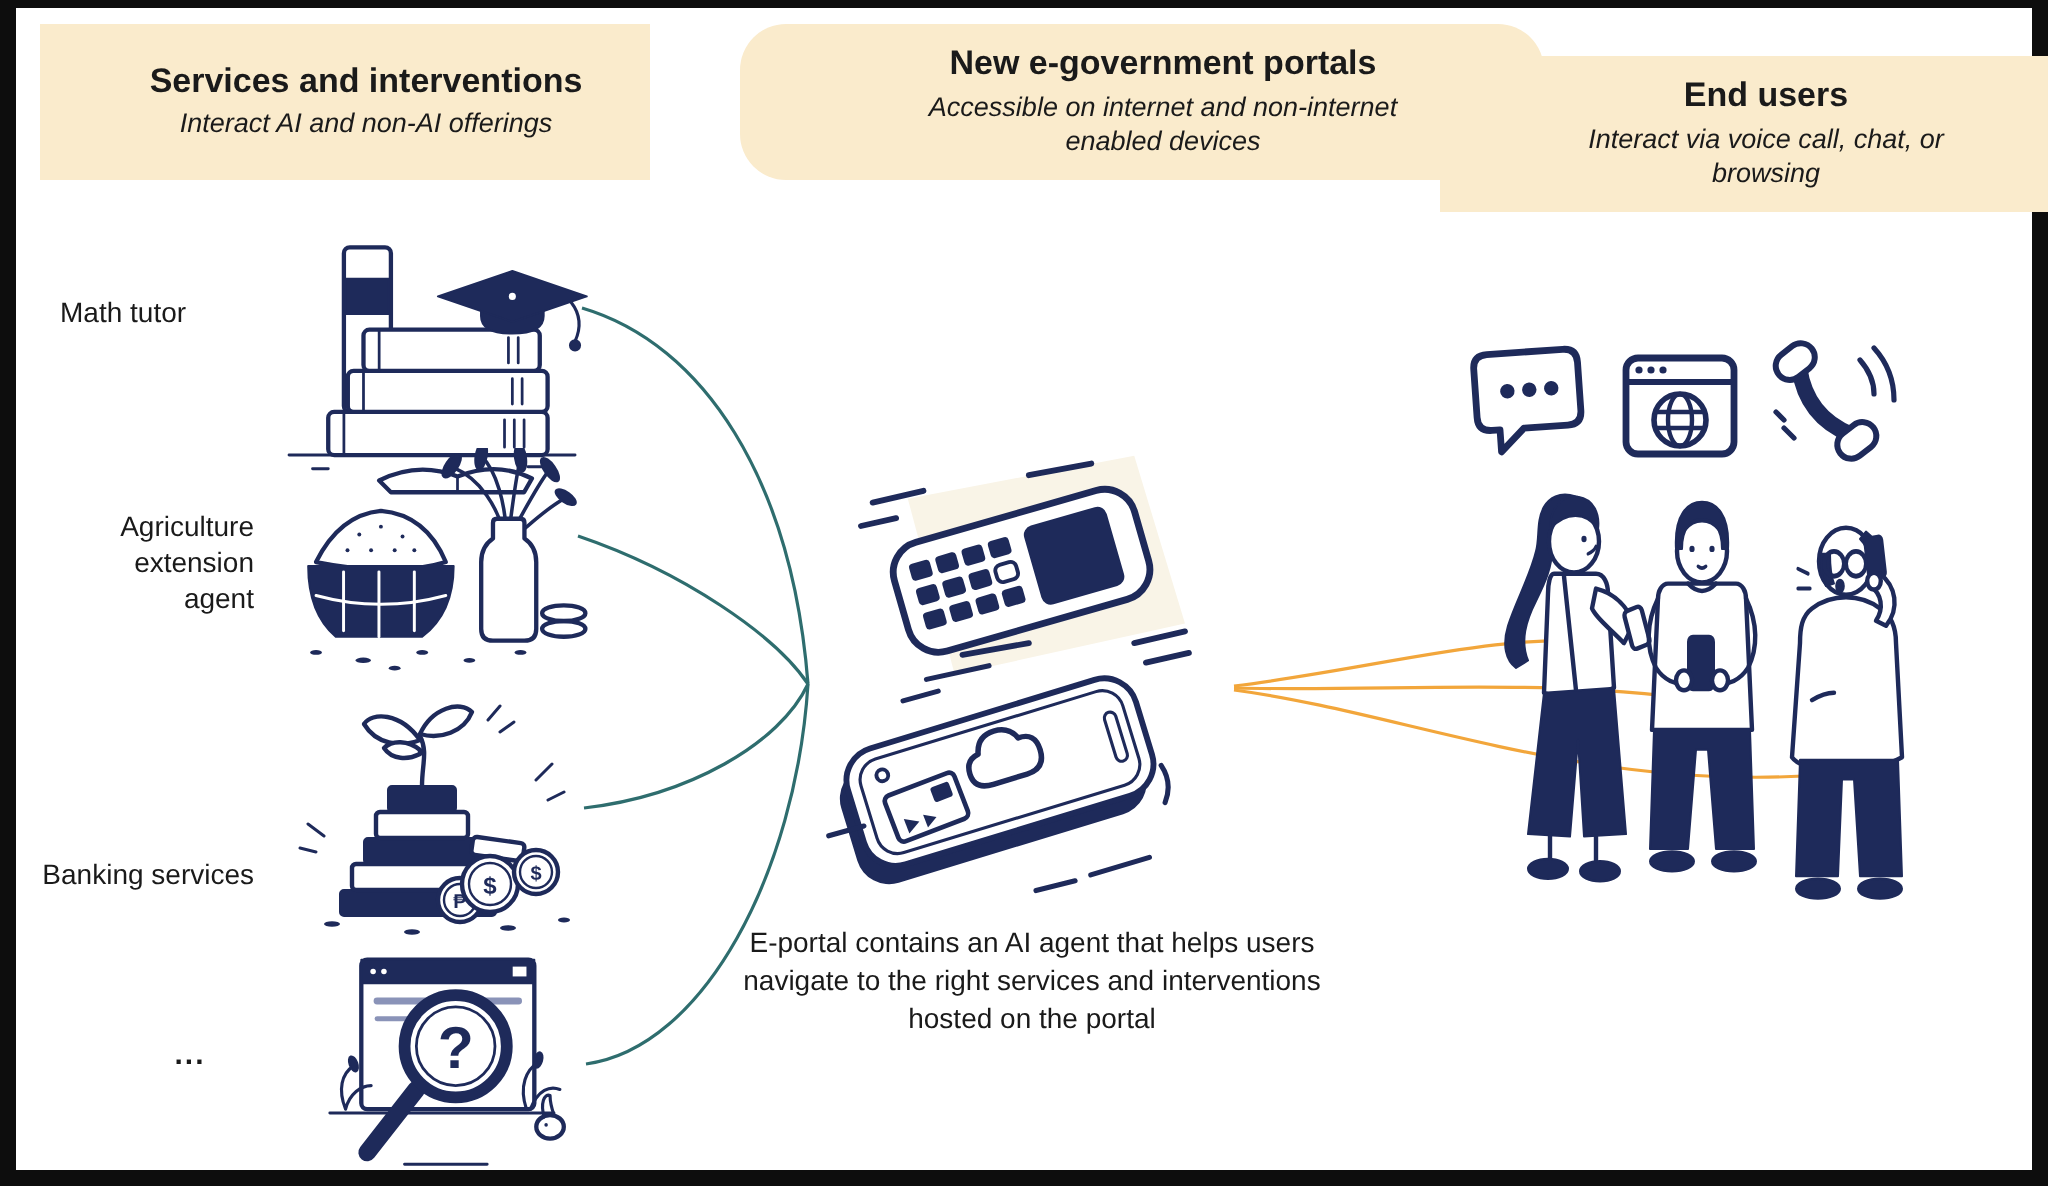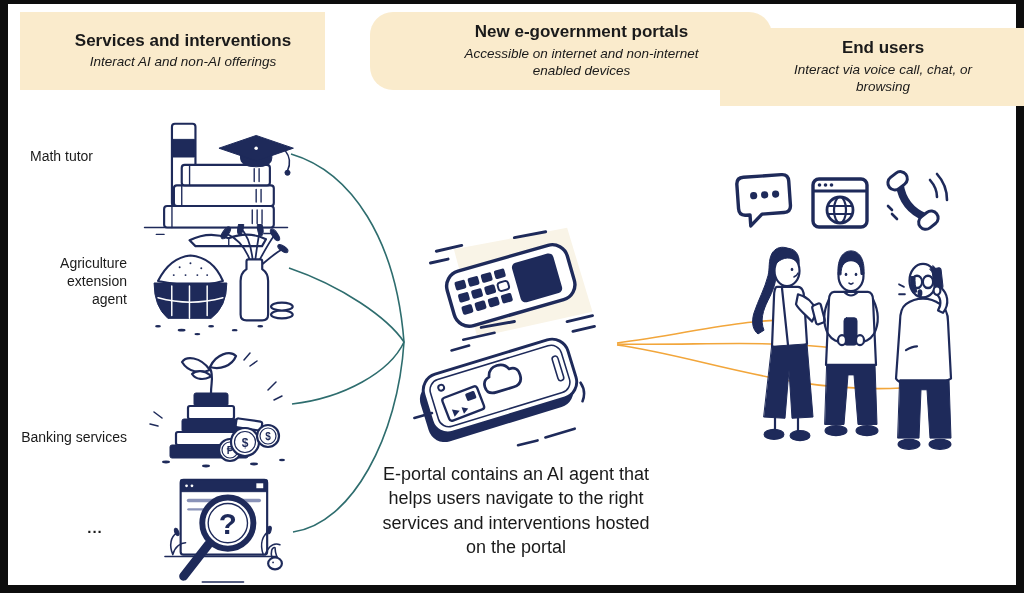--- a/index.html
+++ b/index.html
@@ -6,21 +6,21 @@
   .stage{position:relative;width:1024px;height:593px;background:#0d0d0d;overflow:hidden;
          font-family:"Liberation Sans", sans-serif;color:#1a1a1a;}
   .canvas{position:absolute;left:8px;top:4px;width:1008px;height:581px;background:#ffffff;}
   .overlay{position:absolute;left:0;top:0;width:1024px;height:593px;pointer-events:none;z-index:3;}
   .abs{position:absolute;z-index:4;}
   .hdr{background:#faebcc;display:flex;flex-direction:column;align-items:center;justify-content:center;
        text-align:center;z-index:2;position:absolute;padding-left:21px;}
   .hdr-title{font-size:17px;font-weight:bold;line-height:1.2;}
   .hdr-sub{font-size:13.5px;font-style:italic;line-height:1.25;margin-top:3px;padding:0 18px;}
   .svc-label{font-size:14px;line-height:1.3;}
-  .caption{font-size:18px;line-height:1.35;text-align:center;}
+  .caption{font-size:14px;line-height:1.35;text-align:center;}
   .dots{font-size:15px;letter-spacing:1px;font-weight:bold;}
   svg{display:block;}
   svg .ln{stroke:#1e2a5a;stroke-width:2.2;fill:none;stroke-linecap:round;stroke-linejoin:round;}
   svg .fillnavy{fill:#1e2a5a;stroke:#1e2a5a;stroke-width:1;stroke-linejoin:round;}
   svg .wfill{fill:#ffffff;stroke:#1e2a5a;stroke-width:2.2;stroke-linecap:round;stroke-linejoin:round;}
 </style>
 </head>
 <body>
 
 <div class="stage">

